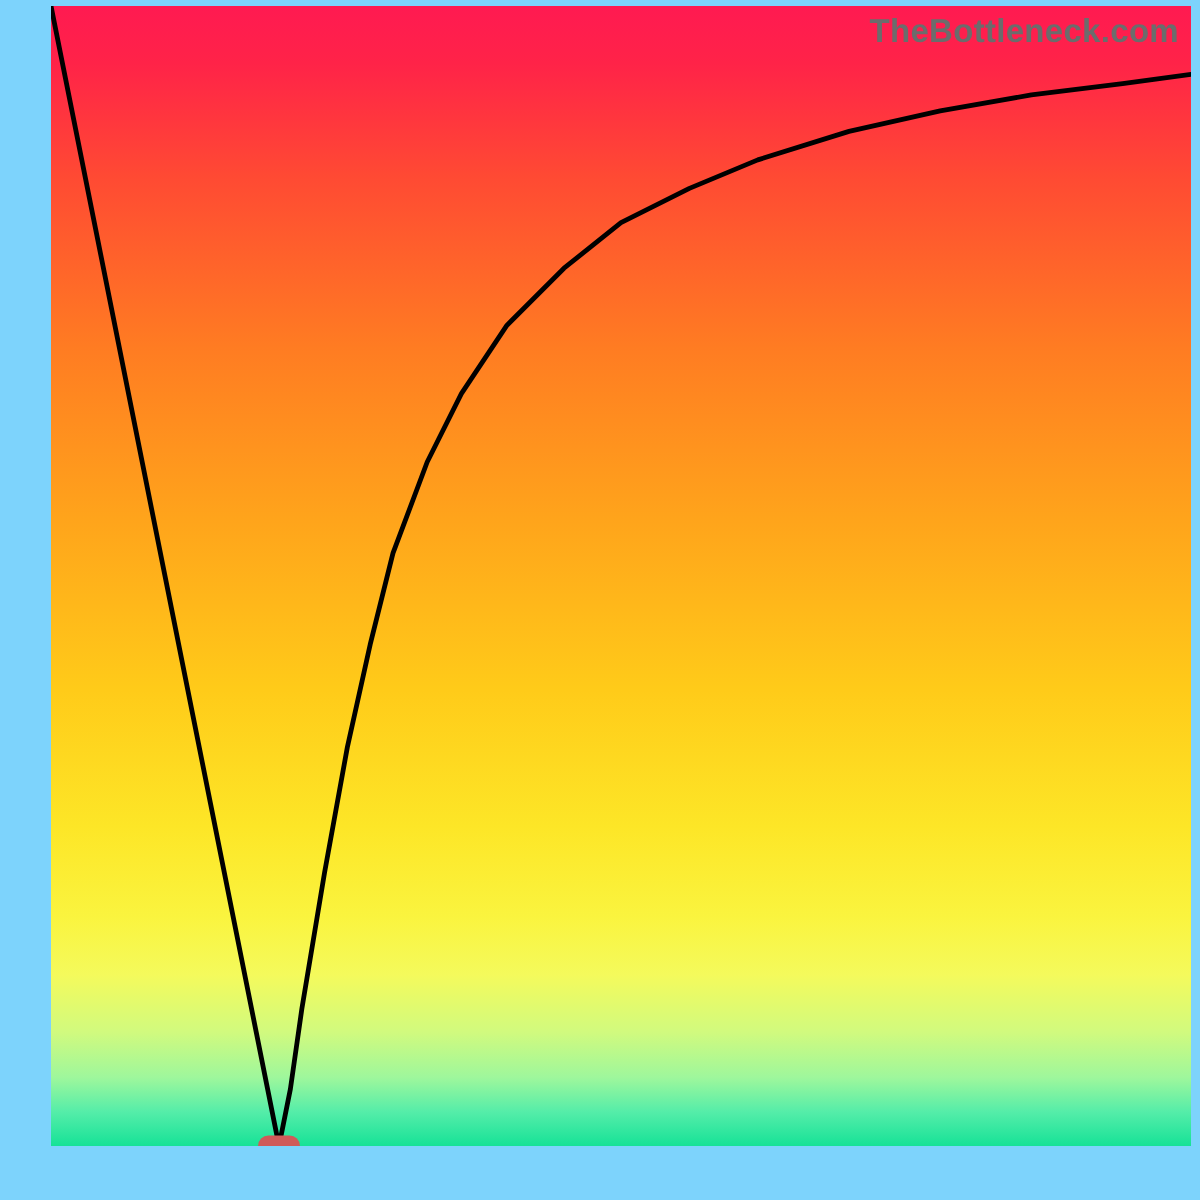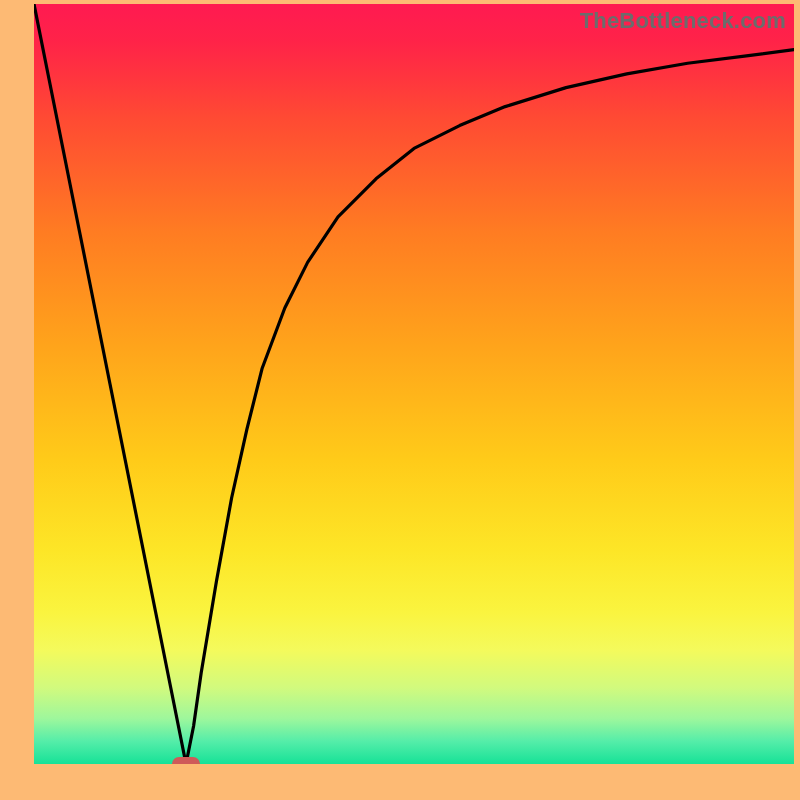--- a/index.html
+++ b/index.html
@@ -8,21 +8,21 @@
     width: 800px;
     height: 800px;
     background: #000;
     overflow: hidden;
     font-family: Arial, Helvetica, sans-serif;
   }
   .chart-outer {
     position: relative;
     width: 800px;
     height: 800px;
-    background: #fdba74;
+    background: #7dd3fc;
   }
   .chart-inner {
     position: absolute;
     left: 34px;
     top: 4px;
     width: 760px;
     height: 760px;
     overflow: hidden;
   }
   .gradient-bg {

